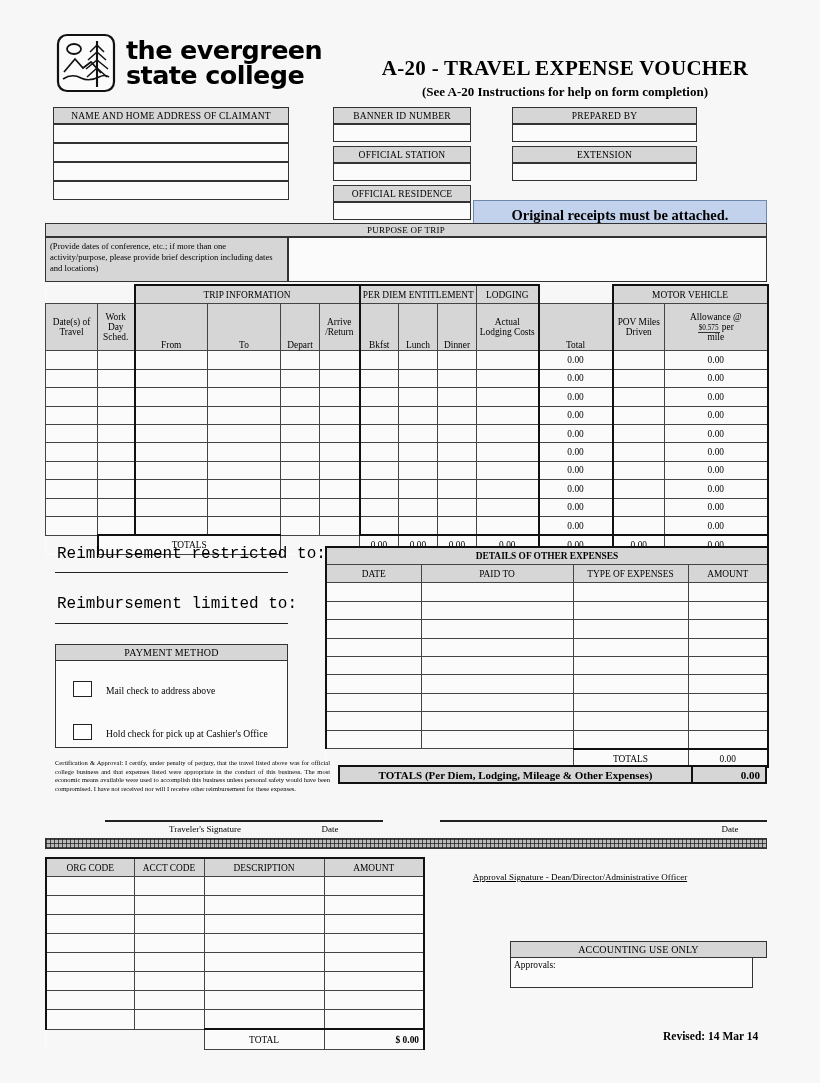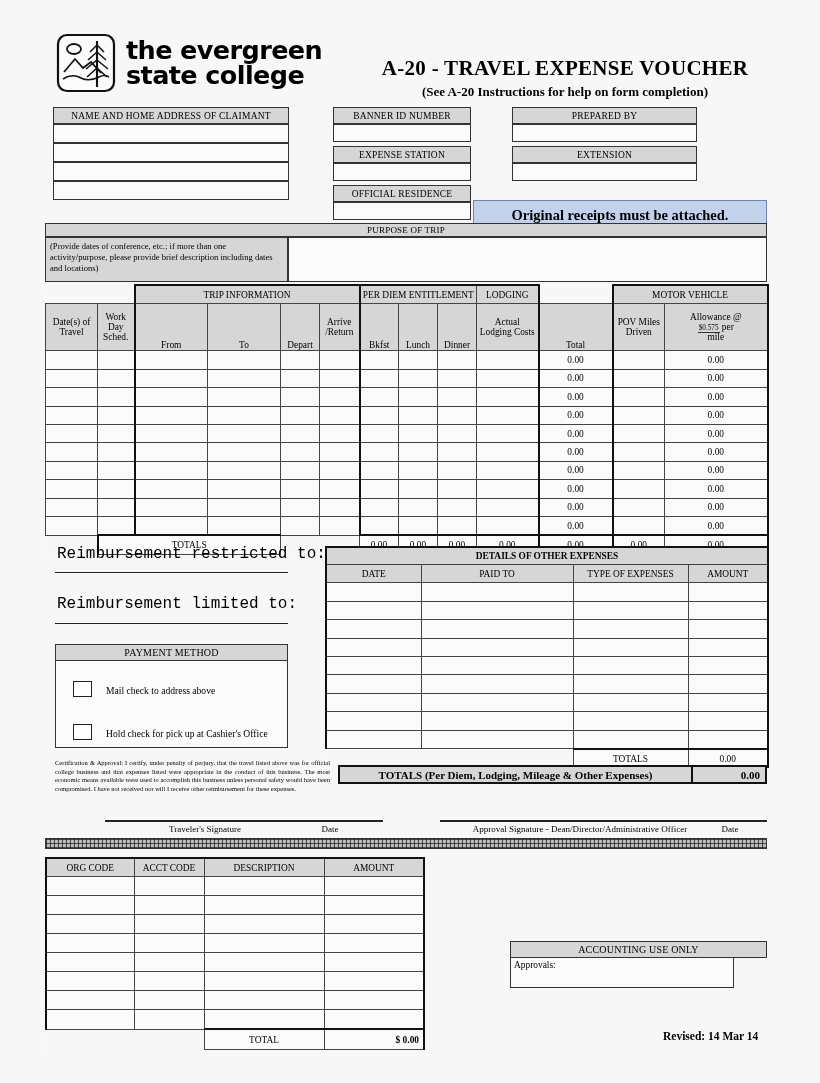--- a/index.html
+++ b/index.html
@@ -202,21 +202,21 @@
 
     <div class="hdrcell abs" style="left:53px; top:107px; width:236px; height:17px;">NAME AND HOME ADDRESS OF CLAIMANT</div>
     <div class="blankcell abs" style="left:53px; top:124px; width:236px; height:19px;"></div>
     <div class="blankcell abs" style="left:53px; top:143px; width:236px; height:19px;"></div>
     <div class="blankcell abs" style="left:53px; top:162px; width:236px; height:19px;"></div>
     <div class="blankcell abs" style="left:53px; top:181px; width:236px; height:19px;"></div>
 
     <div class="hdrcell abs" style="left:333px; top:107px; width:138px; height:17px;">BANNER ID NUMBER</div>
     <div class="blankcell abs" style="left:333px; top:124px; width:138px; height:18px;"></div>
 
-    <div class="hdrcell abs" style="left:333px; top:146px; width:138px; height:17px;">EXPENSE STATION</div>
+    <div class="hdrcell abs" style="left:333px; top:146px; width:138px; height:17px;">OFFICIAL STATION</div>
     <div class="blankcell abs" style="left:333px; top:163px; width:138px; height:18px;"></div>
 
     <div class="hdrcell abs" style="left:333px; top:185px; width:138px; height:17px;">OFFICIAL RESIDENCE</div>
     <div class="blankcell abs" style="left:333px; top:202px; width:138px; height:18px;"></div>
 
     <div class="hdrcell abs" style="left:512px; top:107px; width:185px; height:17px;">PREPARED BY</div>
     <div class="blankcell abs" style="left:512px; top:124px; width:185px; height:18px;"></div>
 
     <div class="hdrcell abs" style="left:512px; top:146px; width:185px; height:17px;">EXTENSION</div>
     <div class="blankcell abs" style="left:512px; top:163px; width:185px; height:18px;"></div>
@@ -561,21 +561,21 @@
     <div class="cert" style="left:55px; top:759px; width:275px;">Certification &amp; Approval: I certify, under penalty of perjury, that the travel listed above was for official college business and that expenses listed were appropriate in the conduct of this business. The most economic means available were used to accomplish this business unless personal safety would have been compromised. I have not received nor will I receive other reimbursement for these expenses.</div>
 
     <div class="abs" style="left:338px; top:765px; width:355px; height:19px; background:#d6d6d6; border:2px solid #111; display:flex; align-items:center; justify-content:center; font-size:11px; font-weight:bold;">TOTALS (Per Diem, Lodging, Mileage &amp; Other Expenses)</div>
     <div class="abs" style="left:693px; top:765px; width:74px; height:19px; background:#d6d6d6; border:2px solid #111; border-left:none; display:flex; align-items:center; justify-content:flex-end; padding-right:5px; font-size:11px; font-weight:bold;">0.00</div>
 
     <div class="sig-rule" style="left:105px; top:820px; width:278px;"></div>
     <div class="sig-lbl" style="left:125px; top:824px; width:160px;">Traveler's Signature</div>
     <div class="sig-lbl" style="left:305px; top:824px; width:50px;">Date</div>
 
     <div class="sig-rule" style="left:440px; top:820px; width:327px;"></div>
-    <div class="sig-lbl" style="left:445px; top:824px; width:270px;">Approval Signature - Dean/Director/Administrative Officer</div>
+    <div class="sig-lbl" style="left:445px; top:872px; width:270px;text-decoration:underline;">Approval Signature - Dean/Director/Administrative Officer</div>
     <div class="sig-lbl" style="left:705px; top:824px; width:50px;">Date</div>
 
     <div class="hatchbar" style="left:45px; top:838px; width:722px; height:11px;"></div>
 
     <table class="grid" style="left:45px; top:857px; width:378px;">
       <colgroup>
         <col style="width:88px">
           <col style="width:70px">
           <col style="width:120px">
           <col style="width:100px">
@@ -642,20 +642,20 @@
         <tr>
           <td class="nb thick-t"></td>
           <td class="nb thick-t"></td>
           <td class="shade thick-t" style="height:19px;">TOTAL</td>
           <td class="shade thick-t thick-r" style="text-align:right;padding-right:4px;font-weight:bold;">$ 0.00</td>
         </tr>
       </tfoot>
     </table>
 
     <div class="hdrcell abs" style="left:510px; top:941px; width:257px; height:17px; font-size:10px;">ACCOUNTING USE ONLY</div>
-    <div class="bx abs accbox-lbl" style="left:510px; top:958px; width:224px; height:30px; border-top:none;">
+    <div class="bx abs accbox-lbl" style="left:510px; top:958px; width:243px; height:30px; border-top:none;">
       <span>Approvals:</span>
     </div>
 
     <div class="revised" style="left:663px; top:1030px;">Revised: 14 Mar 14</div>
 
   </div>
 </div>
 
 </body></html>

